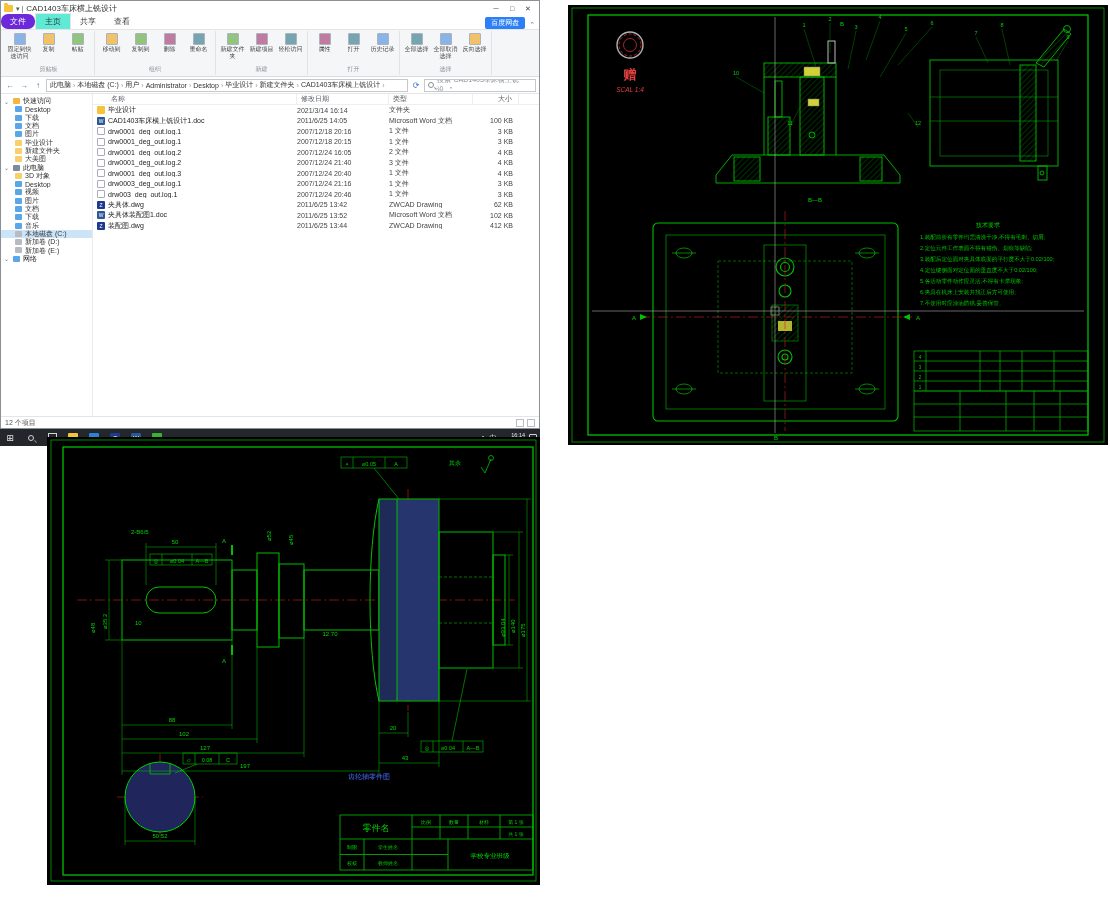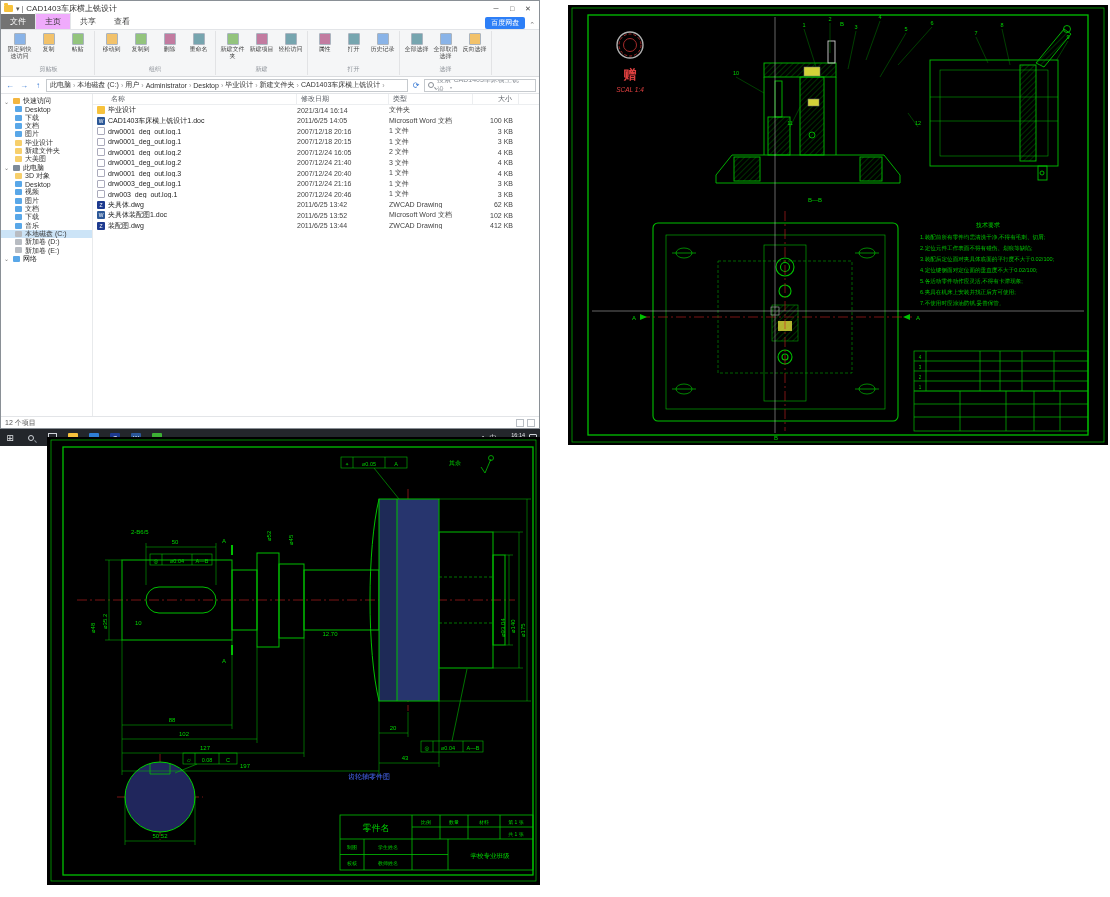--- a/index.html
+++ b/index.html
@@ -13,22 +13,22 @@
               overflow:hidden; color:#222; }
   .titlebar { height:15px; display:flex; align-items:center; gap:3px; padding:0 3px; background:#fff; flex:none; }
   .mini-folder { width:9px; height:7px; background:#f7c23c; border-radius:1px; position:relative; flex:none; }
   .mini-folder:before { content:""; position:absolute; left:0; top:-2px; width:4px; height:2px; background:#f7c23c; border-radius:1px 1px 0 0; }
   .qat { font-size:7px; color:#555; }
   .title-text { font-size:8px; color:#333; white-space:nowrap; overflow:hidden; }
   .winbtns { margin-left:auto; display:flex; flex:none; }
   .winbtn { width:16px; height:13px; font-size:7px; line-height:13px; text-align:center; color:#444; }
   .tabsrow { height:14px; display:flex; align-items:flex-end; background:#fff; border-bottom:1px solid #e3e5e8; flex:none; }
   .tab { padding:2px 9px 2px; font-size:8px; color:#333; }
-  .tab-file { background:#737373; color:#fff; }
-  .tab-active { background:#f0abfc; border:1px solid #e3e5e8; border-bottom:none; }
+  .tab-file { background:#6d28d9; color:#fff;border-radius:7px; }
+  .tab-active { background:#5eead4; border:1px solid #e3e5e8; border-bottom:none; }
   .netdisk-pill { margin-left:auto; margin-right:4px; background:#2d7ff7; color:#fff;
                   font-size:7px; padding:1px 6px; border-radius:2px; }
   .ribbon-chevron { font-size:7px; color:#777; margin-right:4px; }
   .ribbon { height:47px; background:#f5f6f7; border-bottom:1px solid #d9dbde; display:flex; padding:1px 2px; flex:none; overflow:hidden; }
   .rgroup { display:flex; flex-direction:column; border-right:1px solid #e2e3e5; padding:0 3px; flex:none; }
   .ritems { flex:1; display:flex; gap:2px; align-items:flex-start; }
   .rbtn { display:flex; flex-direction:column; align-items:center; width:27px; text-align:center; }
   .ricon { width:12px; height:12px; border-radius:1px; margin:2px 0 1px; border:1px solid #aab4bf; }
   .rlbl { font-size:6px; color:#444; line-height:6.5px; max-height:13px; overflow:hidden; }
   .rglabel { font-size:6px; color:#8a8f96; text-align:center; padding:1px 0; }

